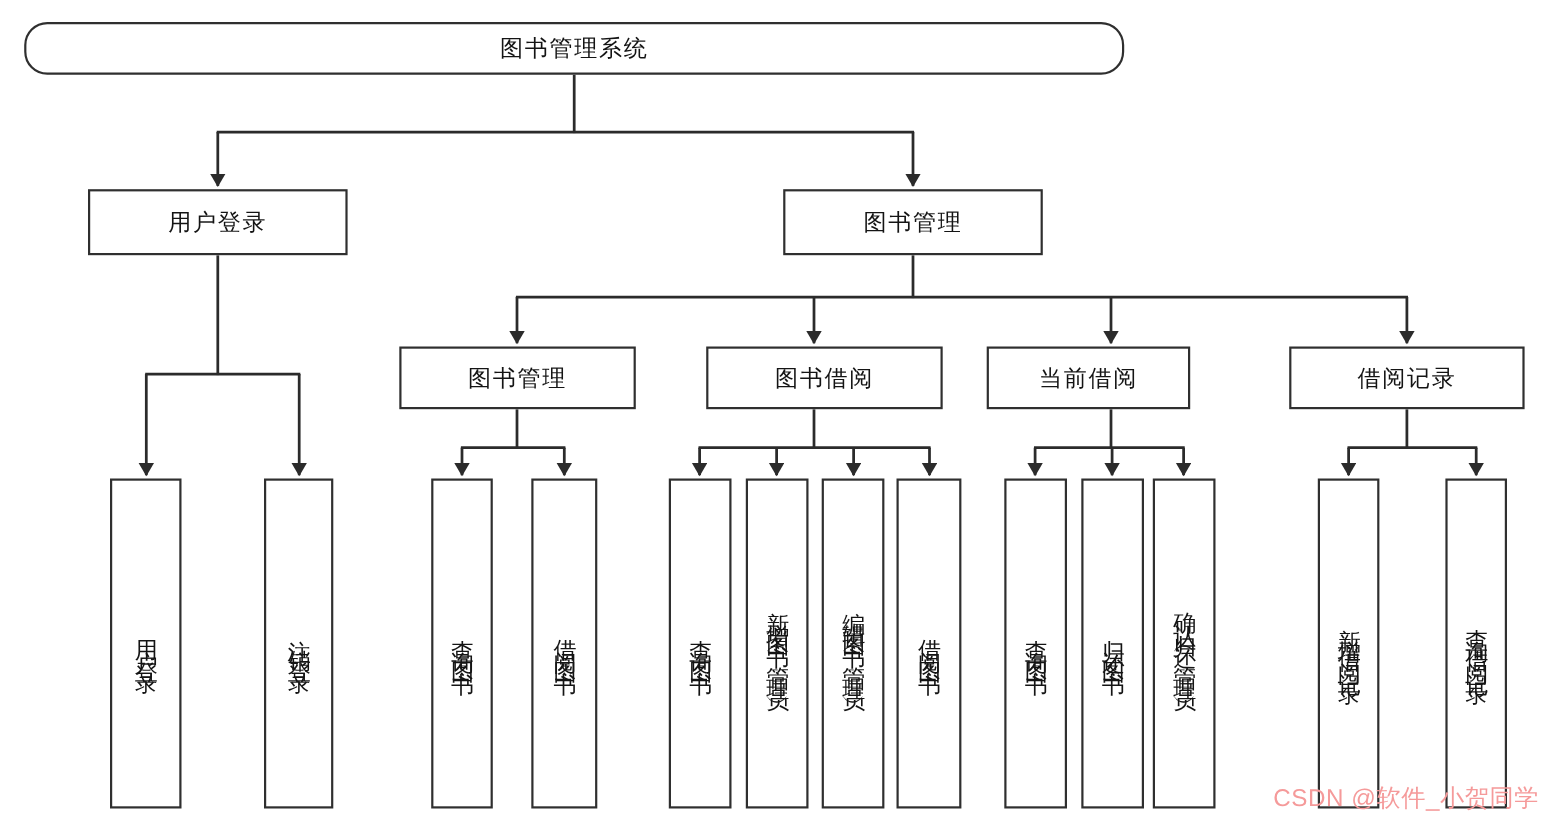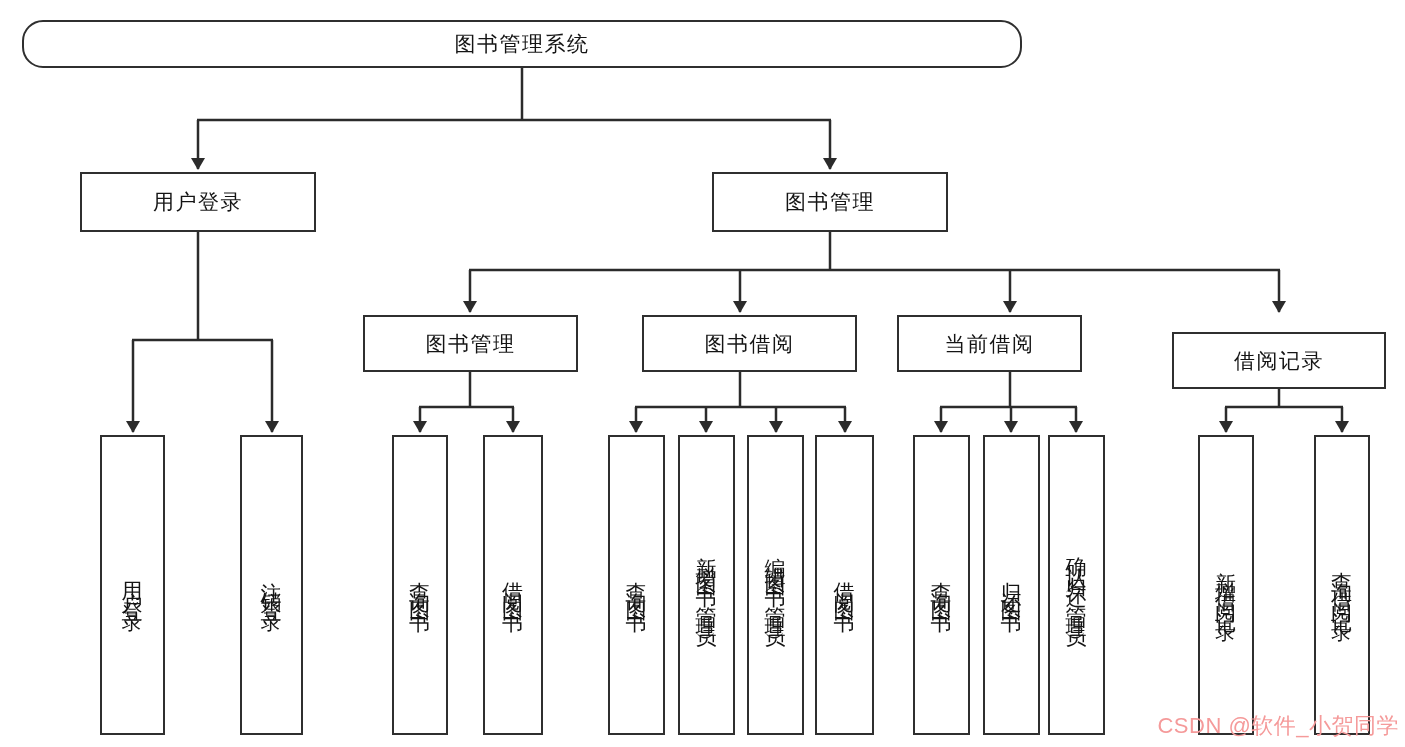--- a/index.html
+++ b/index.html
@@ -121,21 +121,21 @@
 
   <div class="box hnode" style="left:363px; top:315px; width:215px; height:57px;">
     <span>图书管理</span>
   </div>
   <div class="box hnode" style="left:642px; top:315px; width:215px; height:57px;">
     <span>图书借阅</span>
   </div>
   <div class="box hnode" style="left:897px; top:315px; width:185px; height:57px;">
     <span>当前借阅</span>
   </div>
-  <div class="box hnode" style="left:1172px; top:332px; width:214px; height:57px;">
+  <div class="box hnode" style="left:1172px; top:315px; width:214px; height:57px;">
     <span>借阅记录</span>
   </div>
 
   <div class="box leaf" style="left:100px; top:435px; width:65px; height:300px;">
     <span class="vtext">用户登录</span>
   </div>
   <div class="box leaf" style="left:240px; top:435px; width:63px; height:300px;">
     <span class="vtext">注销登录</span>
   </div>
 

